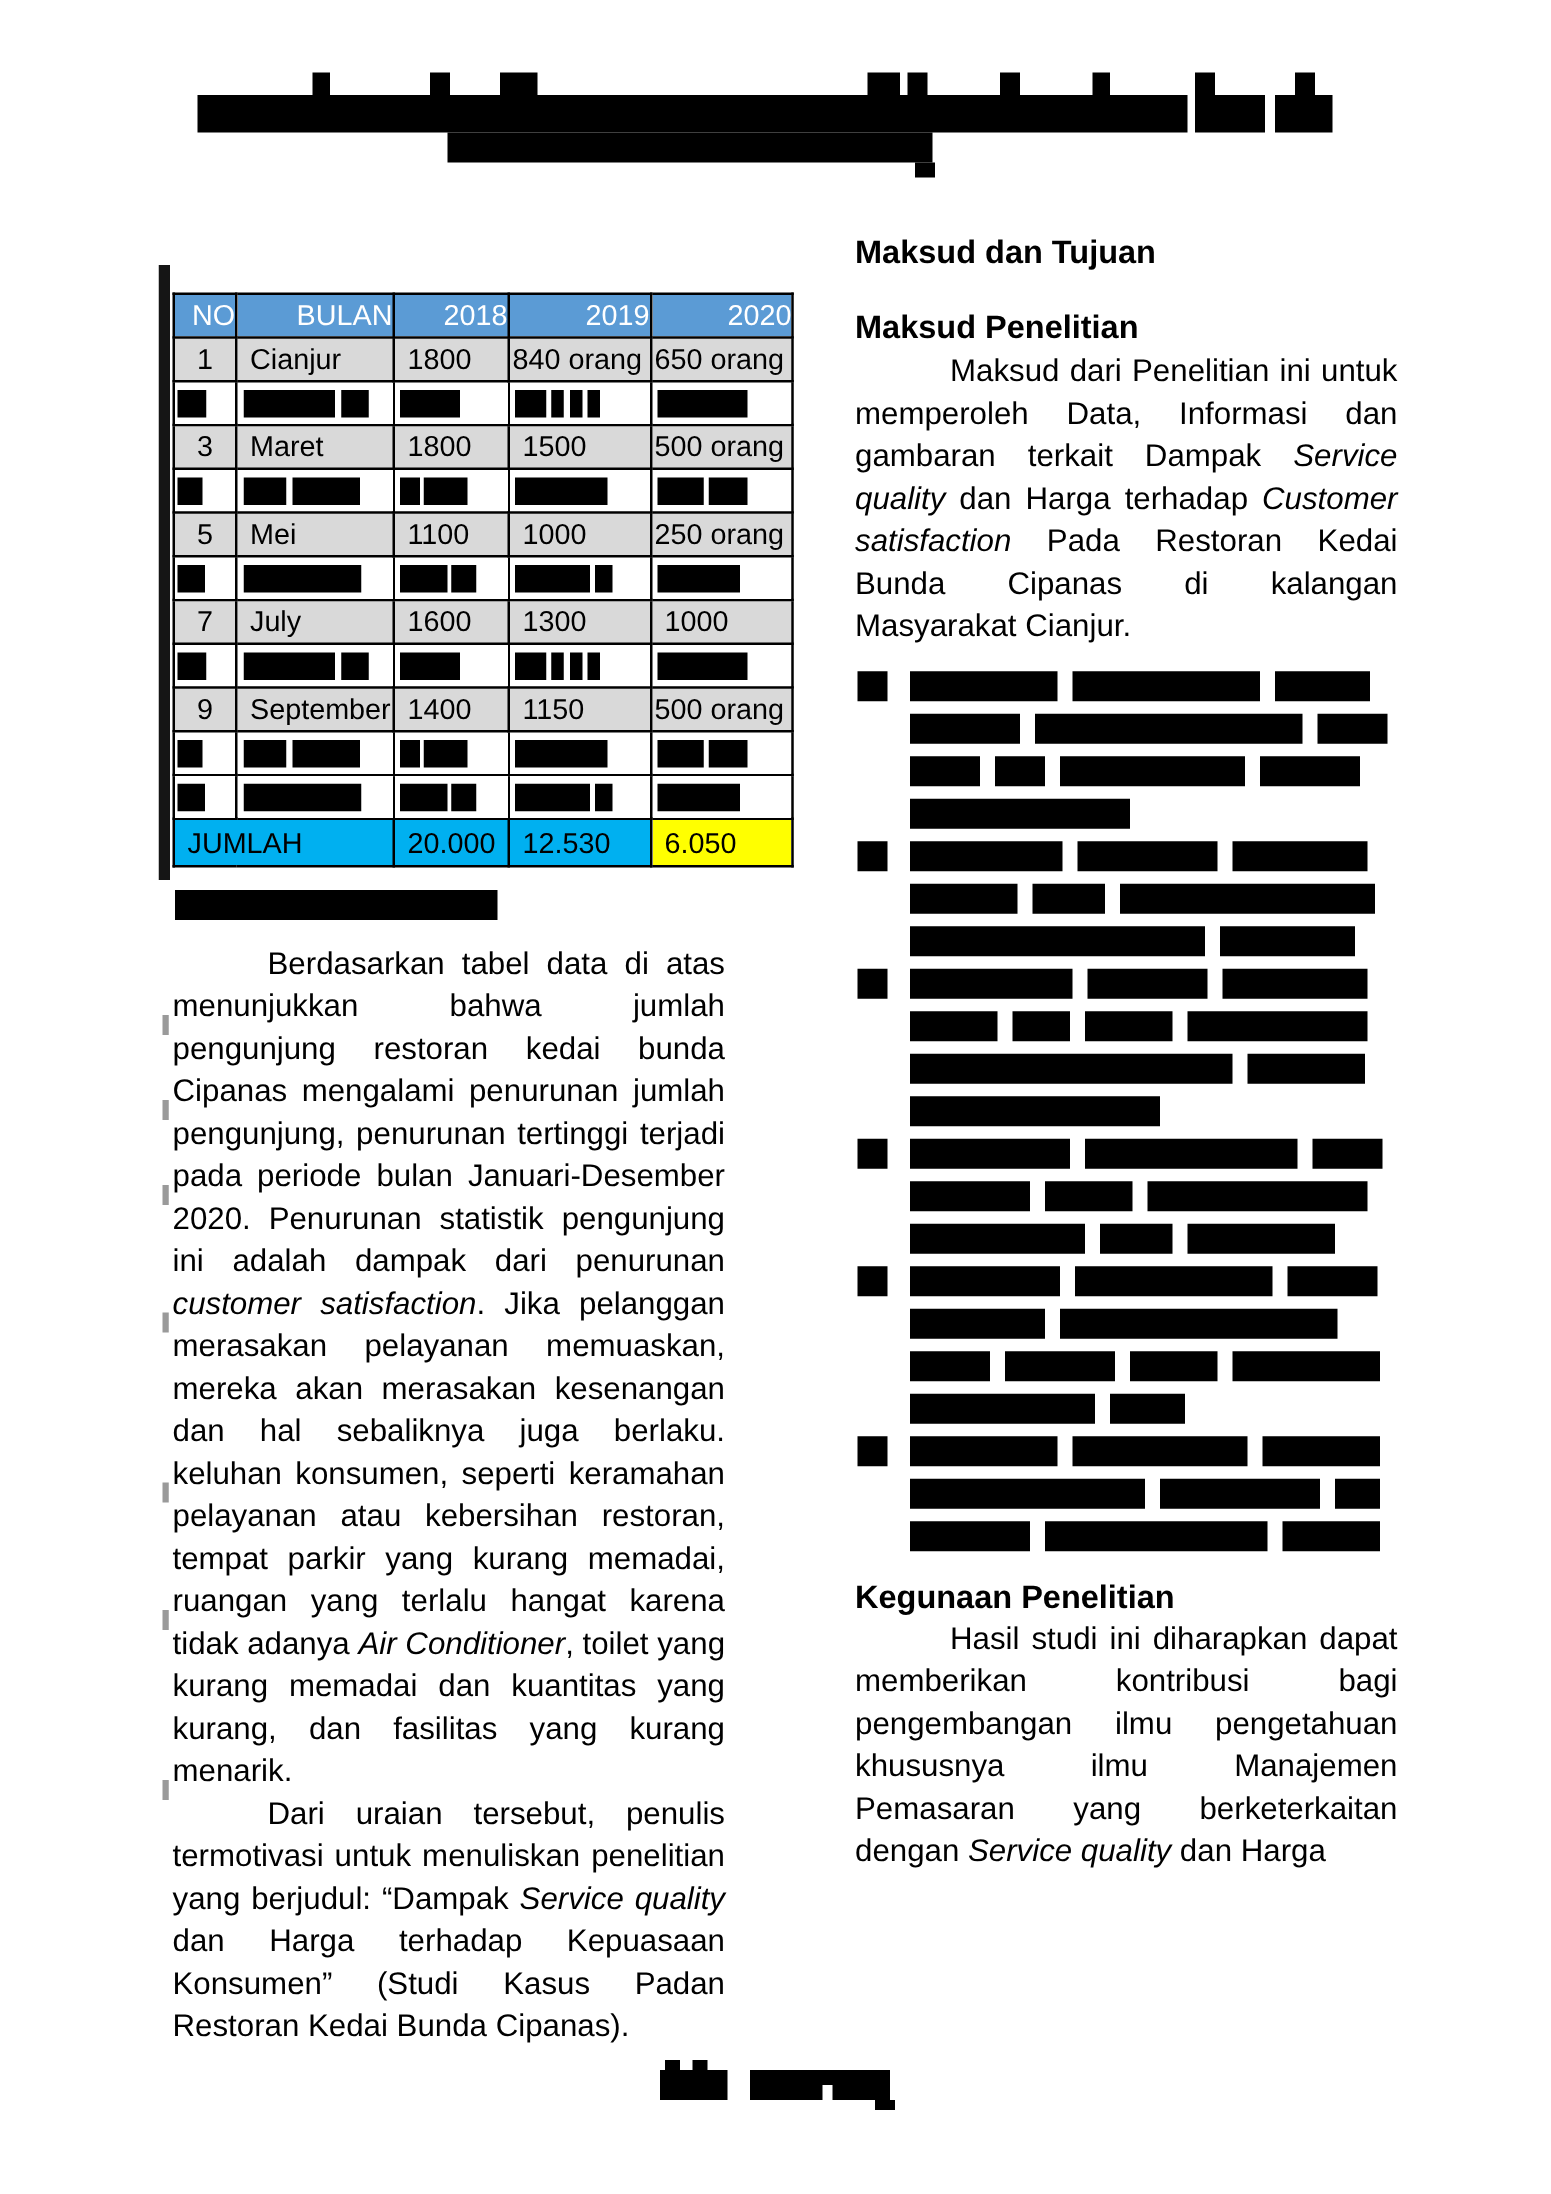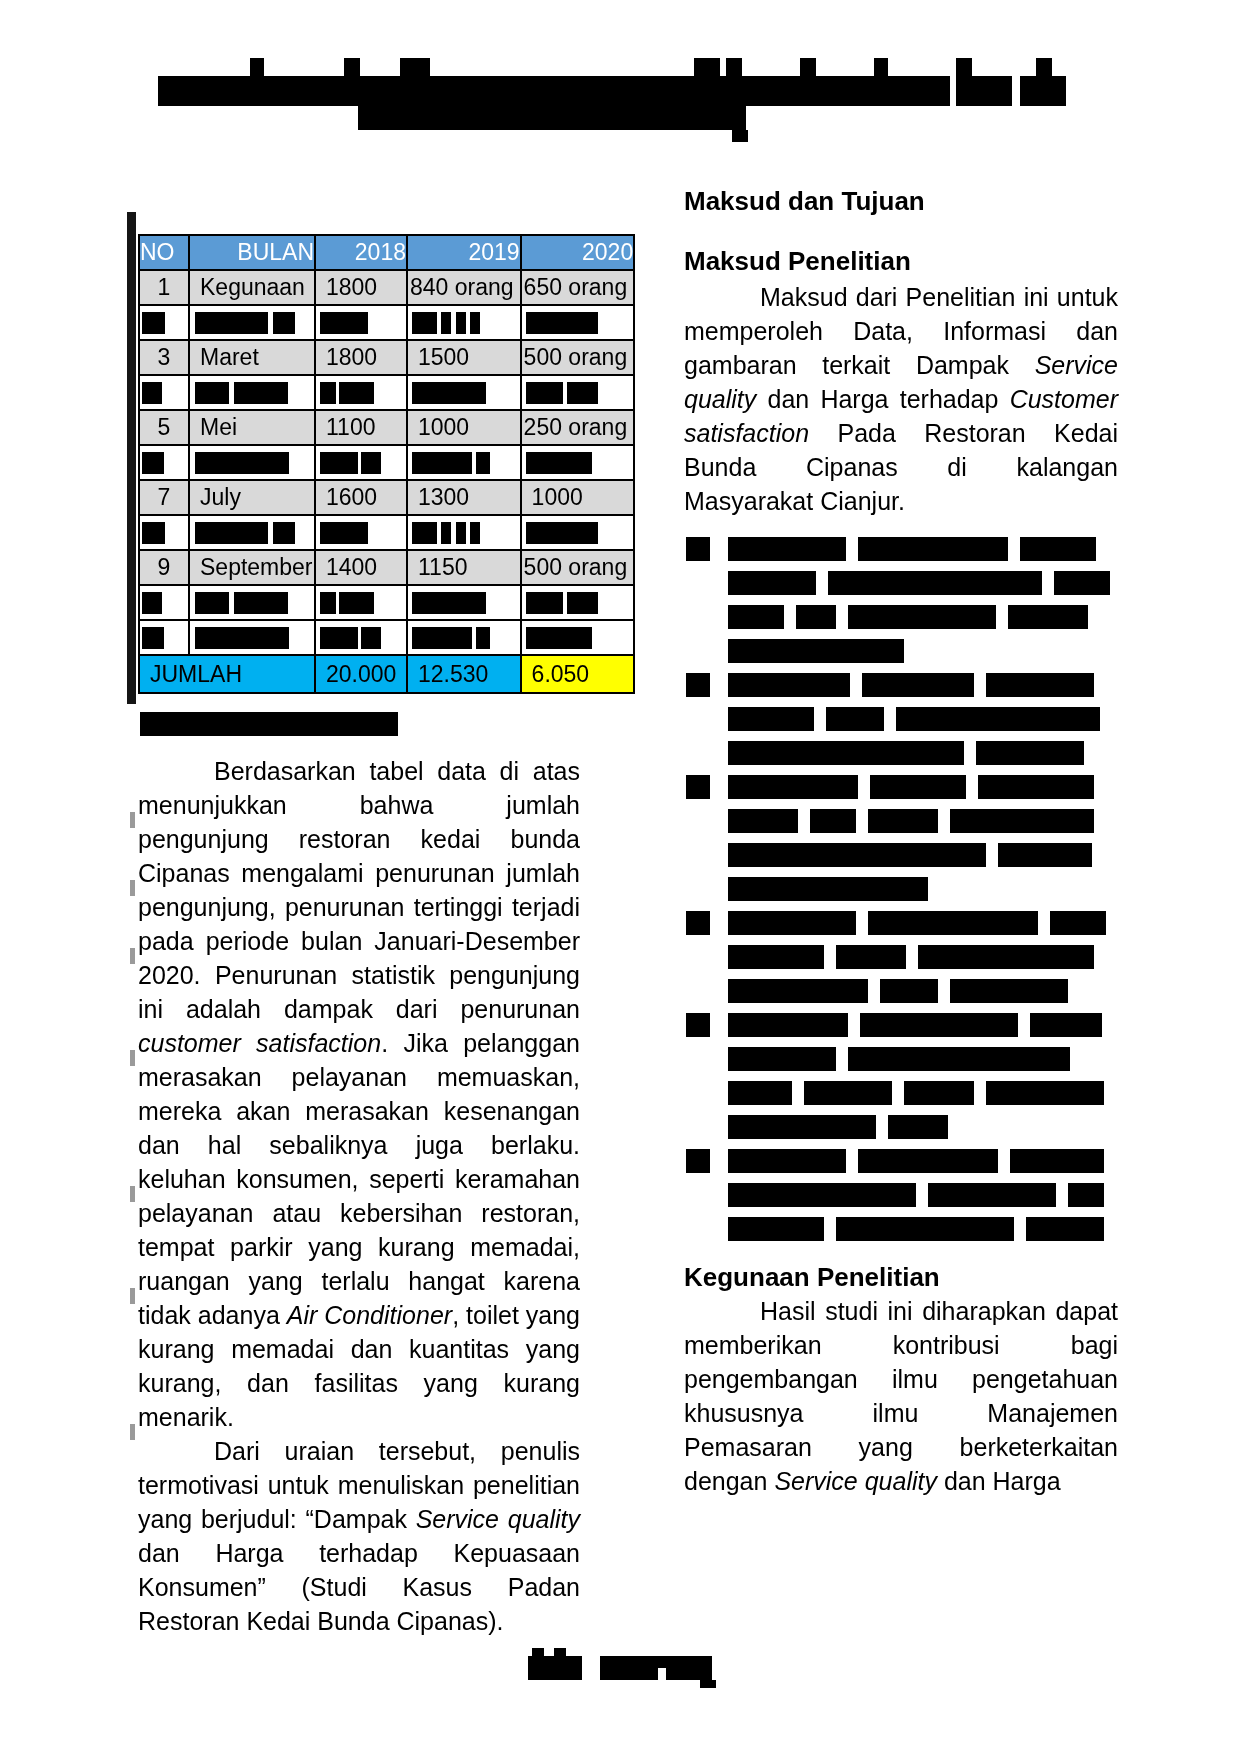--- a/index.html
+++ b/index.html
@@ -13,21 +13,21 @@
   .caption{position:absolute;left:138px;top:128px;width:446px;text-align:center;
            font-weight:bold;font-size:26px;line-height:31px;}
 
   
   .vtable{position:absolute;left:138px;top:234px;border-collapse:collapse;table-layout:fixed;
           font-size:23px;}
   .vtable th,.vtable td{border:2px solid var(--border,#000);height:33px;overflow:hidden;
           white-space:nowrap;padding:0;}
   .vtable th{background:var(--hdr,#5B9BD5);color:var(--hdrtext,#fff);font-weight:normal;
           text-align:right;padding-right:0;}
-  .vtable th.c0{text-align:left;padding-right:0;}
+  .vtable th.c0{text-align:right;padding-right:0;}
   .vtable td.data{background:var(--cell,#D9D9D9);padding-left:10px;text-align:left;}
   .vtable td.c0{text-align:center;padding-left:0;}
   .vtable td.right{text-align:right;padding-right:6px;padding-left:2px;}
   .vtable td.redcell{background:#fff;position:relative;}
   .redbar-row{display:flex;align-items:center;height:100%;gap:4%;padding:0 4%;}
   .redbar{height:22px;background:#000;flex:0 0 auto;}
   .vtable td.total{background:var(--total,#00B0F0);padding-left:10px;height:36px;}
   .vtable td.total.hl{background:var(--hl,#FFFF00);}
 
   
@@ -89,21 +89,21 @@
         <th class="c0">NO</th>
         <th>BULAN</th>
         <th>2018</th>
         <th>2019</th>
         <th>2020</th>
       </tr>
     </thead>
     <tbody>
         <tr>
           <td class="data c0">1</td>
-          <td class="data c1">Kegunaan</td>
+          <td class="data c1">Cianjur</td>
           <td class="data c2">1800</td>
           <td class="data c3 right">840 orang</td>
           <td class="data c4 right">650 orang</td>
         </tr>
         <tr>
           <td class="redcell">
             <div class="redbar-row">
               <span class="redbar" style="width: 52%;"></span>
             </div>
           </td>

